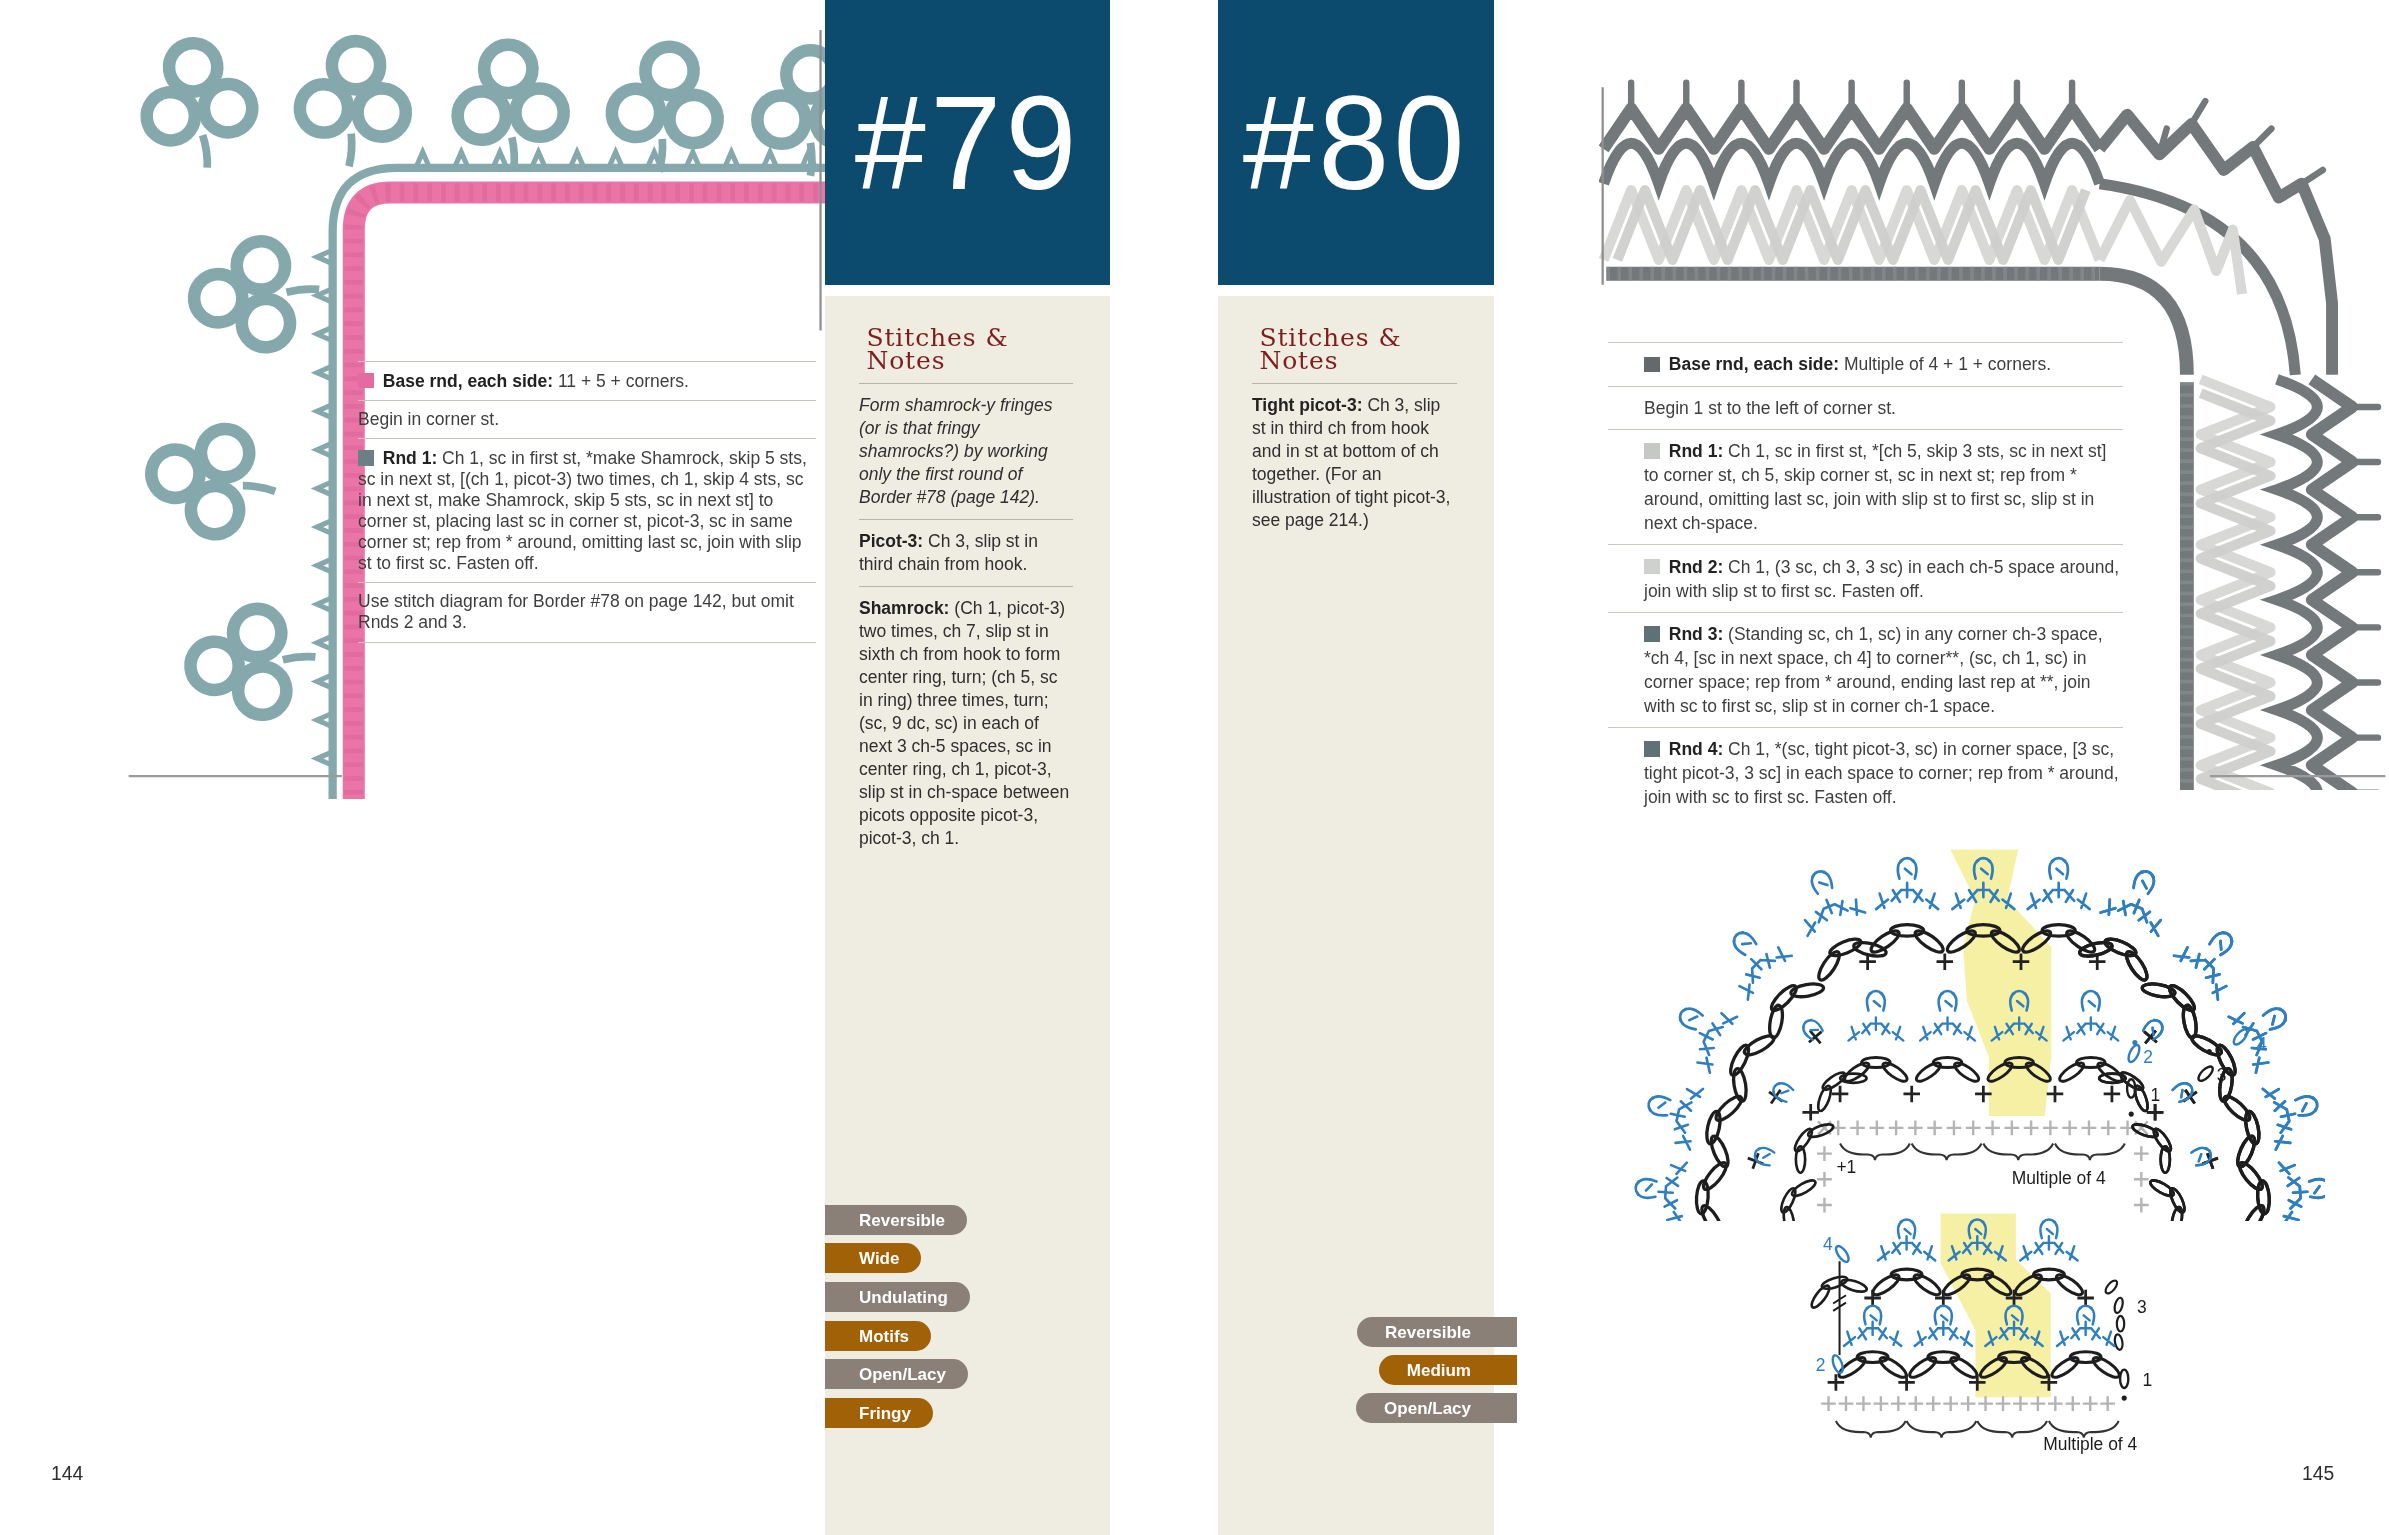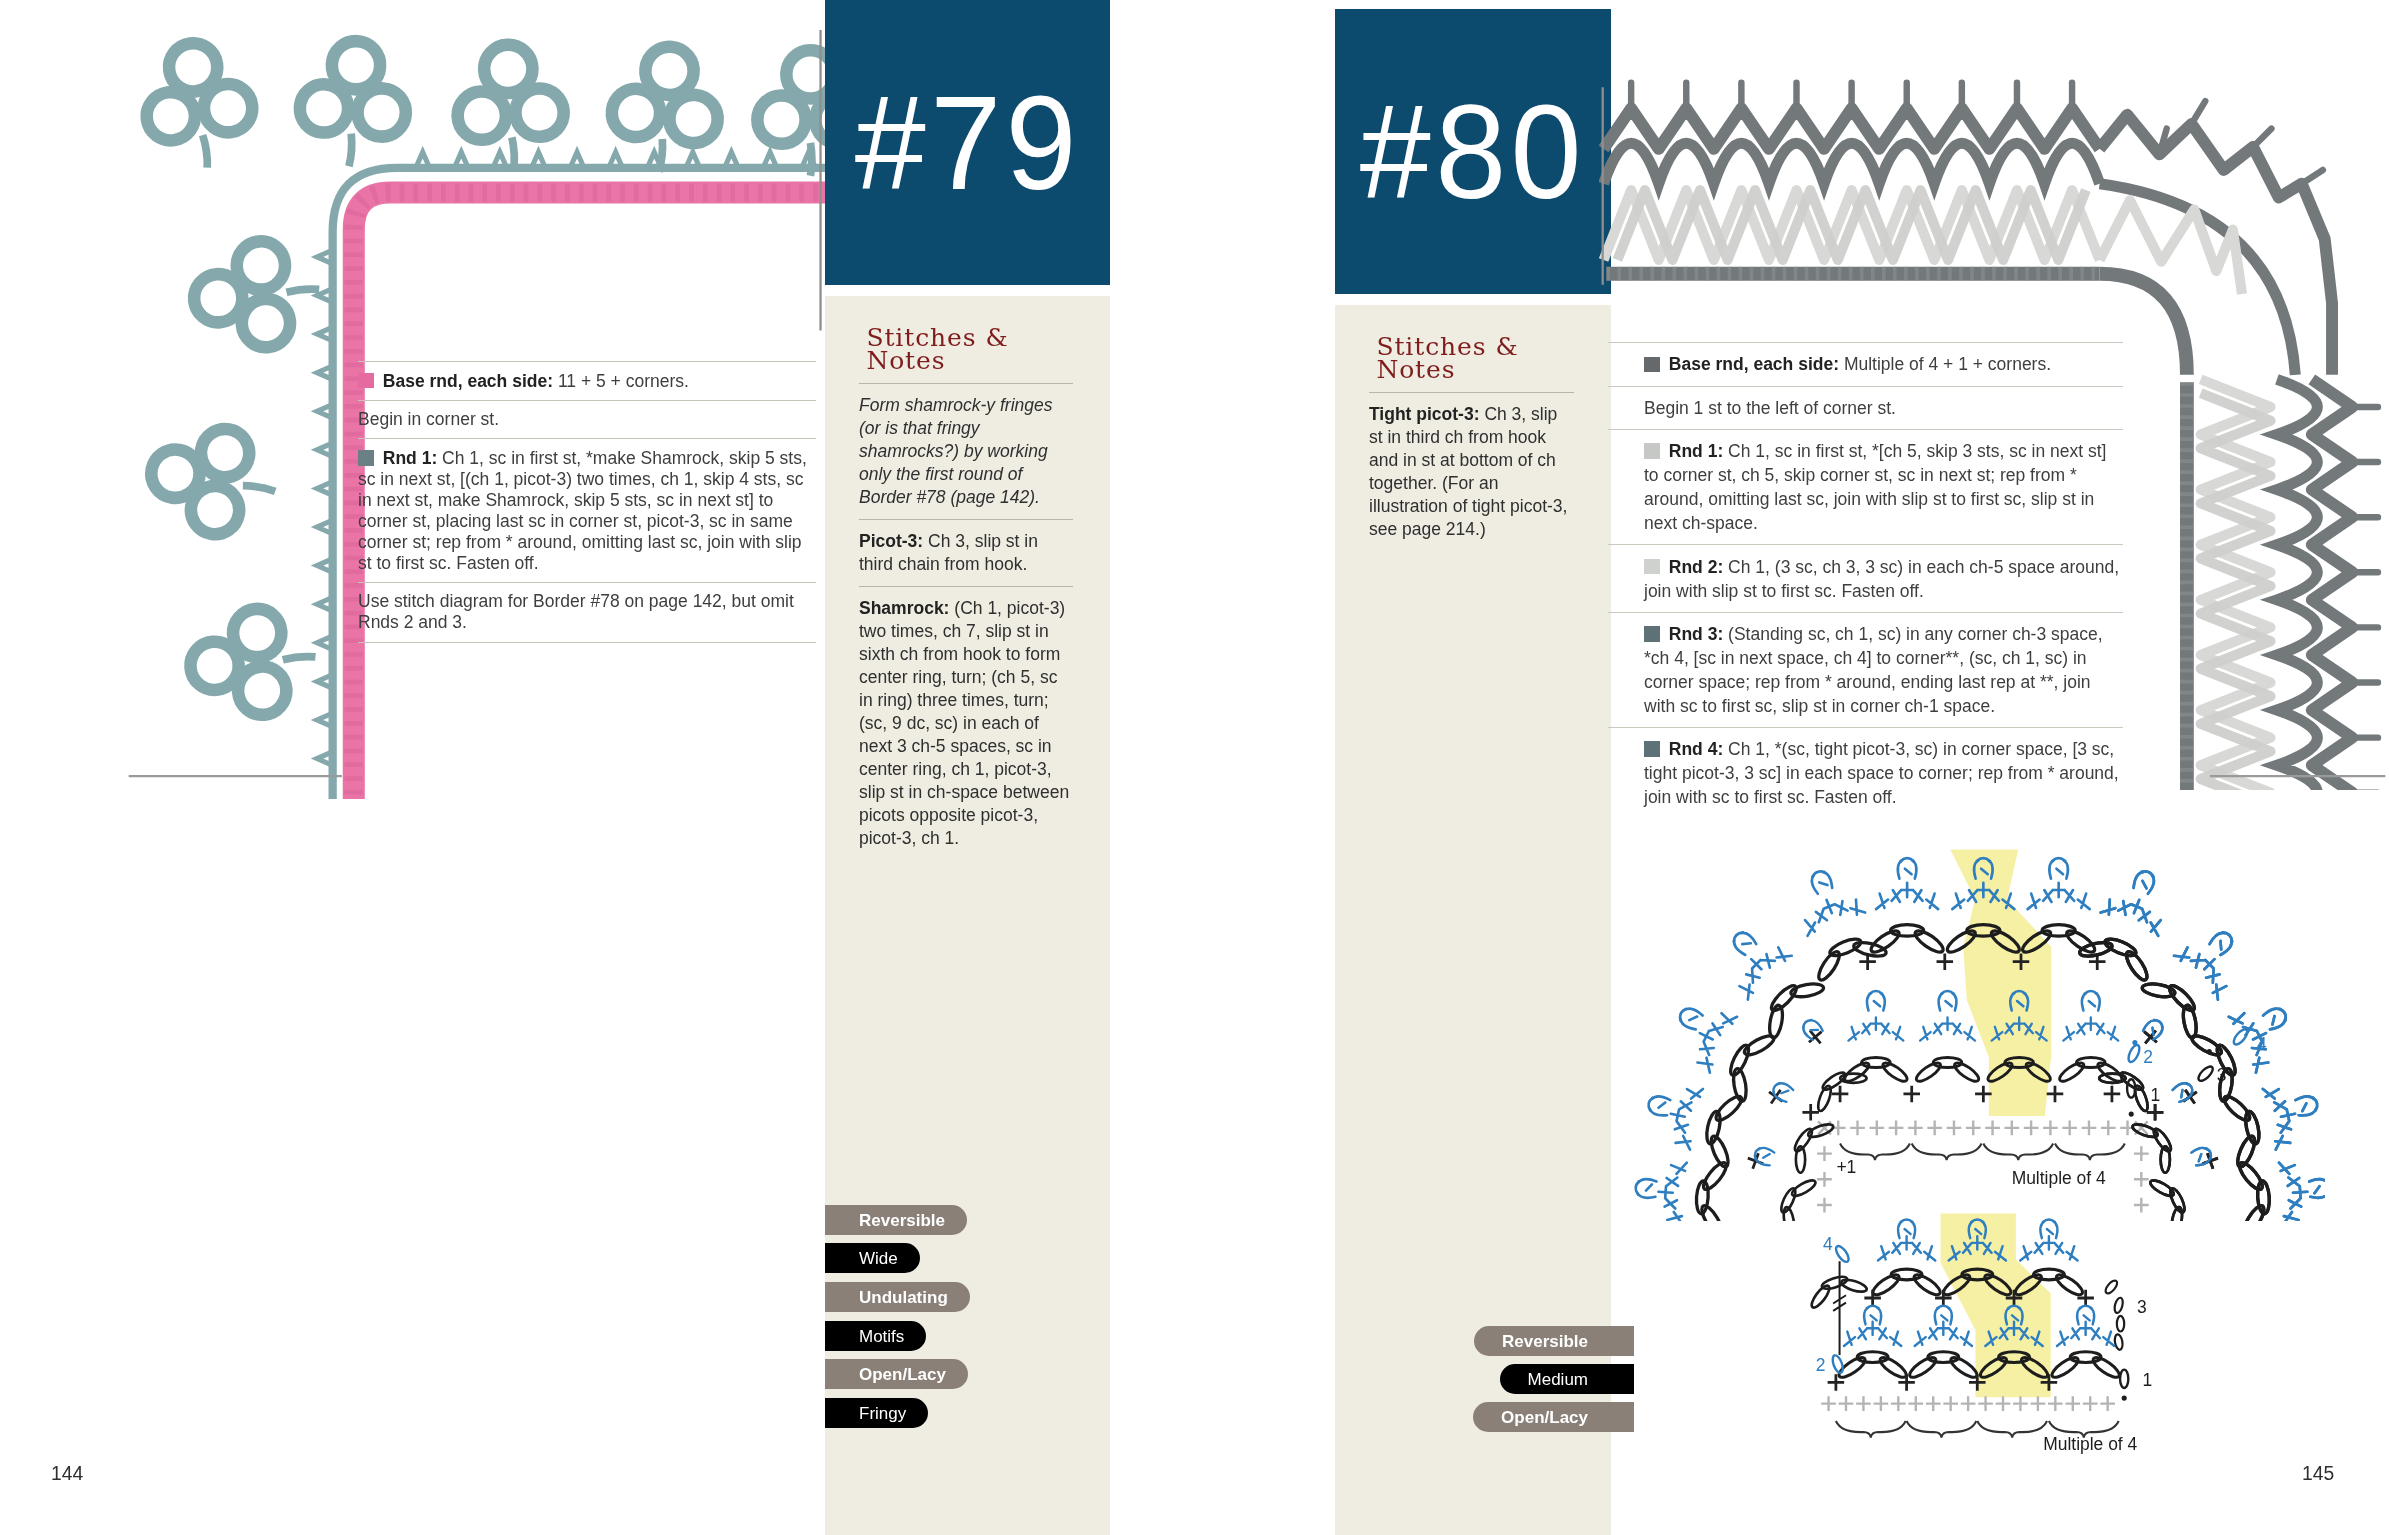--- a/index.html
+++ b/index.html
@@ -15,36 +15,36 @@
   #instrLeft{position:absolute;left:358px;top:353px;width:458px;font-size:17.5px;line-height:21px;}
   #instrLeft p{margin:5.5px 0;}
   #instrLeft .rule{margin:8.3px 0;}
   
   #instrRight{position:absolute;left:1608px;top:333px;width:515px;font-size:17.5px;line-height:24px;}
   #instrRight p{margin:6.4px 0;padding-left:36px;}
   #instrRight .rule{margin:9.2px 0;border-top-color:#ccc7bf;}
   
   .col{position:absolute;top:0;bottom:0;}
   #col79{left:825px;width:285px;}
-  #col80{left:1335px;width:276px;margin-top:9px;}
+  #col80{left:1218px;width:276px;}
   .num-block{position:absolute;top:0;left:0;right:0;height:285px;background:#0c4a6e;
              display:flex;align-items:center;justify-content:center;}
   .num-block span{color:#fff;font-size:133px;font-weight:100;letter-spacing:4.6px;
                   font-family:"Liberation Sans",sans-serif;transform:scaleX(.96);}
   .col-body{position:absolute;top:296px;left:0;right:0;bottom:0;background:#efece2;
             padding:24px 37px 0 34px;box-sizing:border-box;font-size:17.5px;line-height:23px;color:#2f2f2f;}
   .sn-title{font-family:"DejaVu Serif",serif;font-weight:400;font-size:25px;letter-spacing:0.9px;
             color:#7f1d1d;margin:5.5px 0 11px 7.4px;}
   .col-body .rule{border-top-color:#b9b4ab;margin:9.2px 0;}
   .col-body p{margin:10px 0;}
   .intro{font-style:italic;}
   
   .tag{position:absolute;height:30px;line-height:31px;color:#fff;font-size:17px;white-space:nowrap;}
   .tag.dark{background:#8a8078;font-weight:bold;}
-  .tag.light{background:#000000;}
+  .tag.light{background:#a16207;font-weight:bold;}
   #col79 .tag{left:0;border-radius:0 15.6px 15.6px 0;padding:0 22px 0 34px;}
   #col80 .tag{right:-23px;border-radius:15.6px 0 0 15.6px;padding:0 46px 0 27.6px;}
   
   .pagenum{position:absolute;font-size:19.3px;color:#2e2e2e;margin-top:7px;}
   
   .dlab{font:19px "Liberation Sans",sans-serif;fill:#1d1d1d;}
   .dlab.blue{fill:#2e7ec0;}
   svg{display:block;}
 </style>
 </head>

